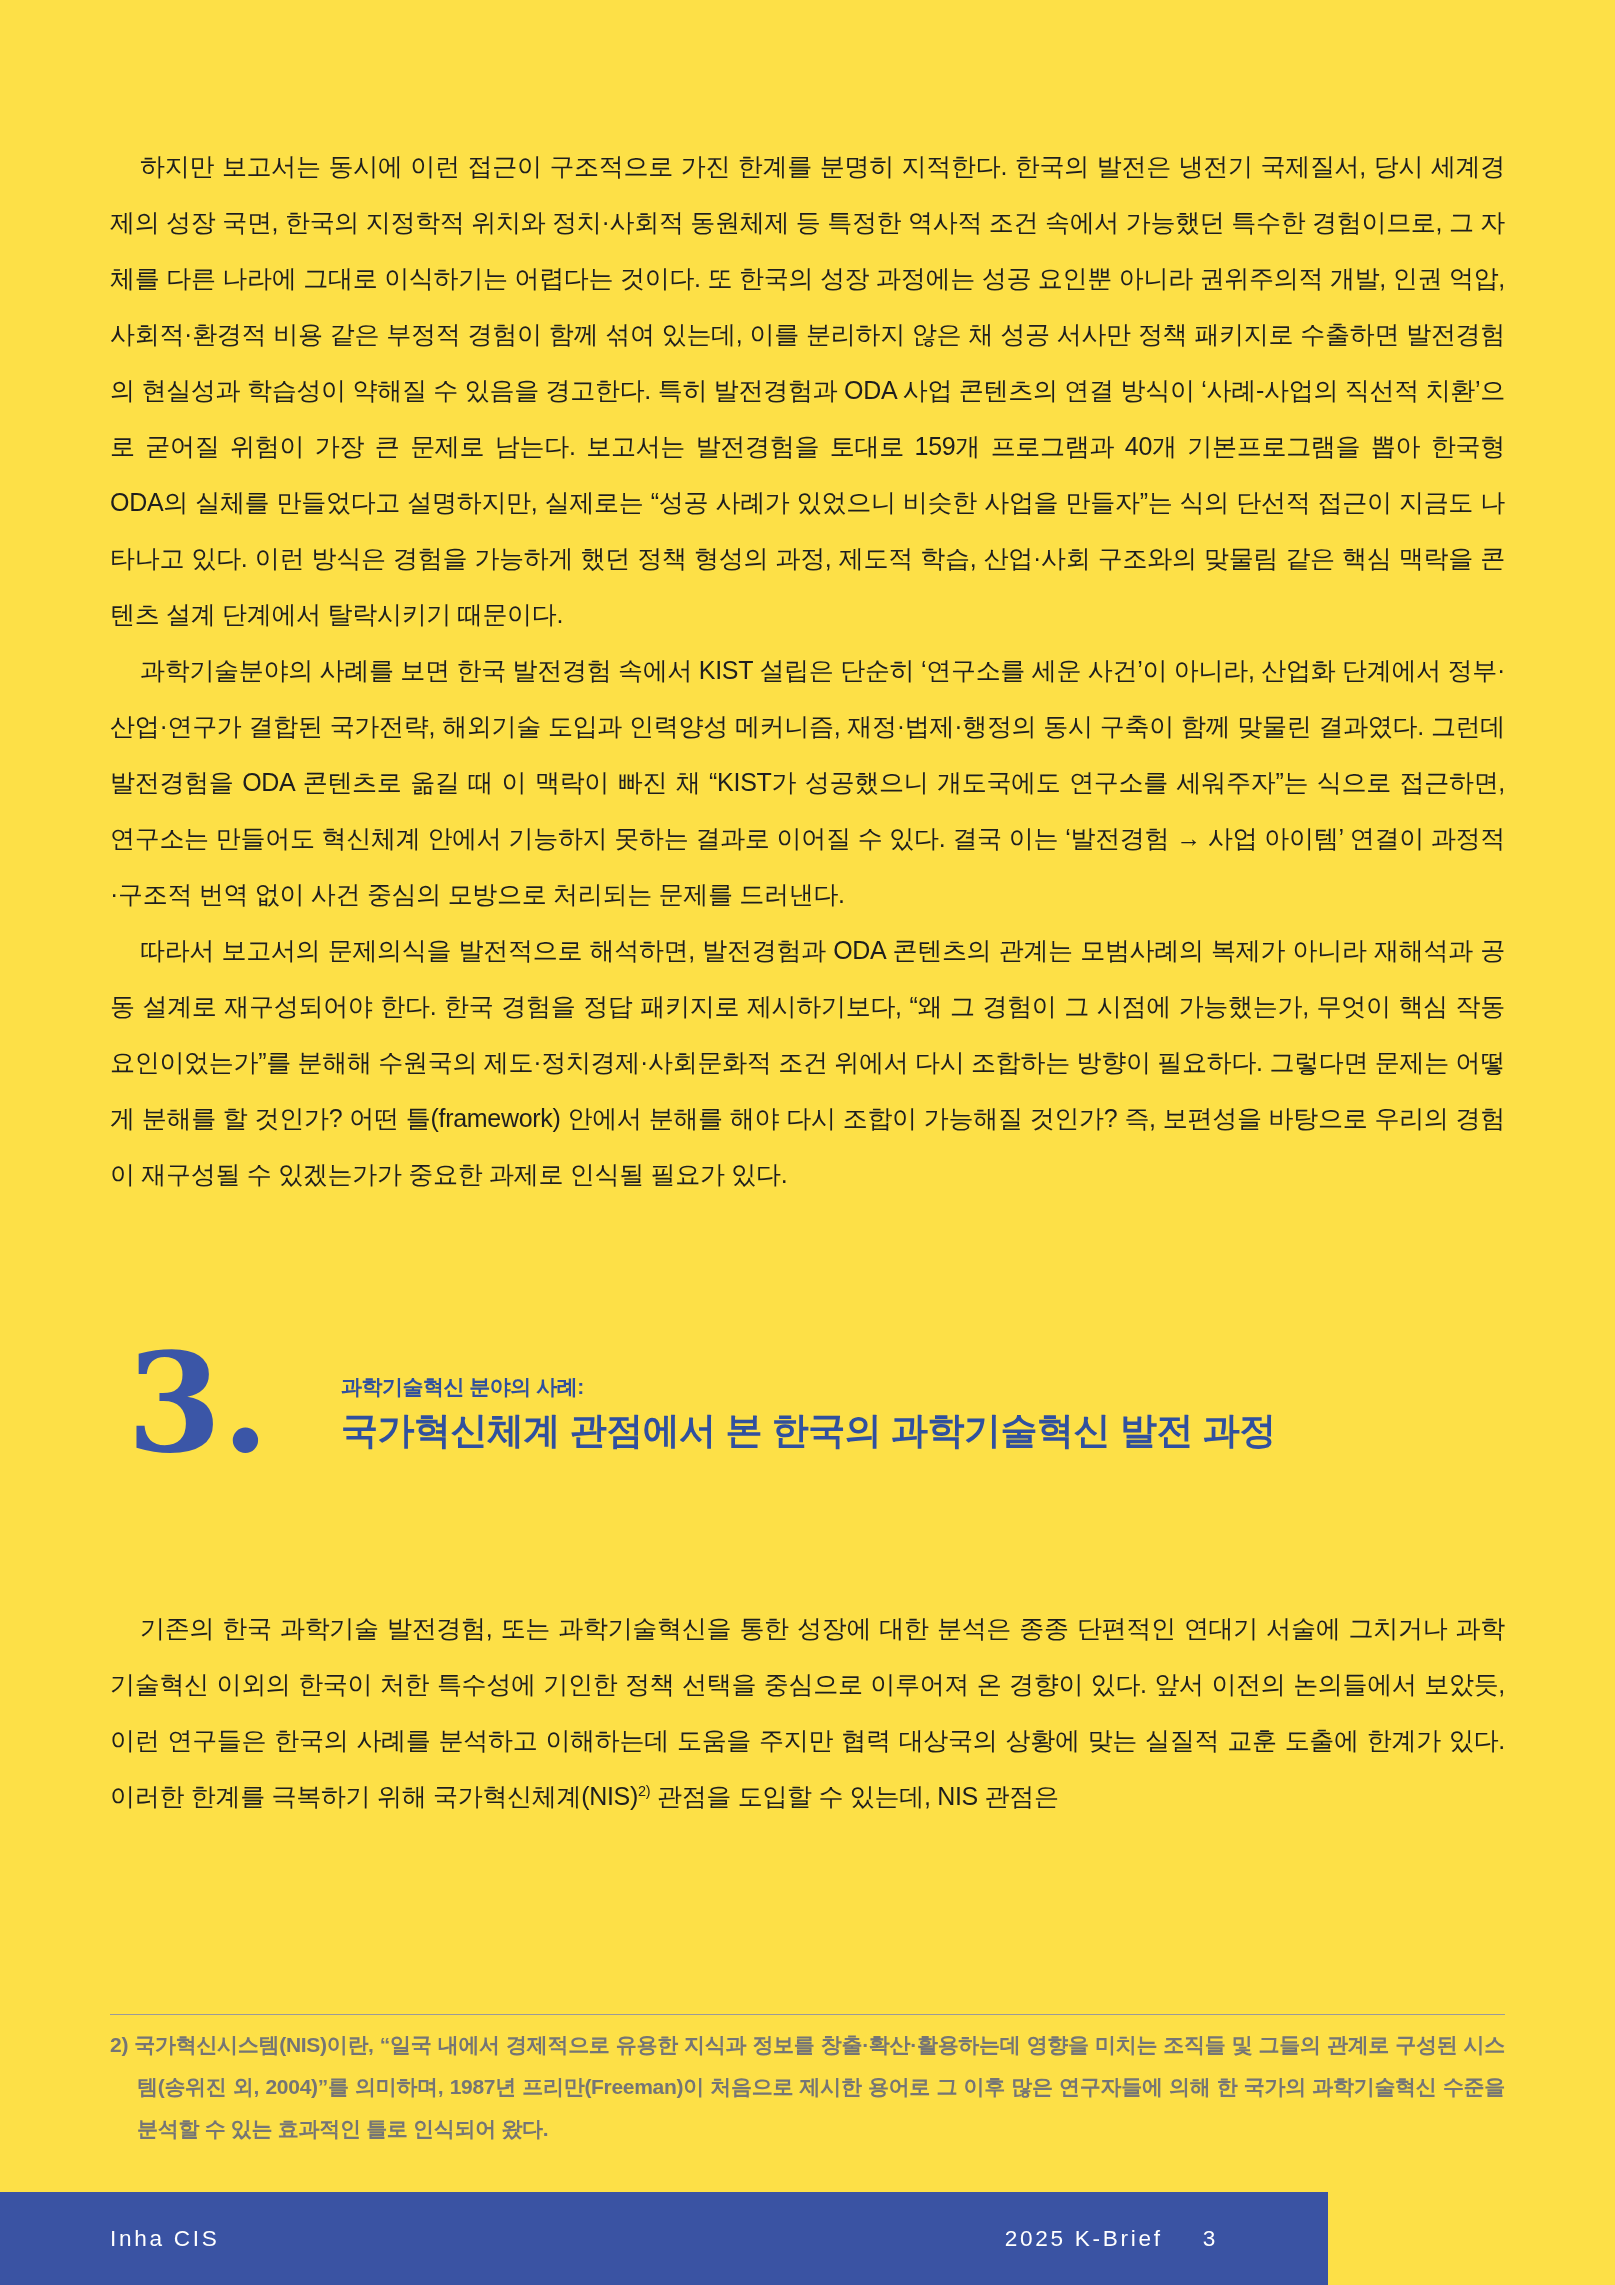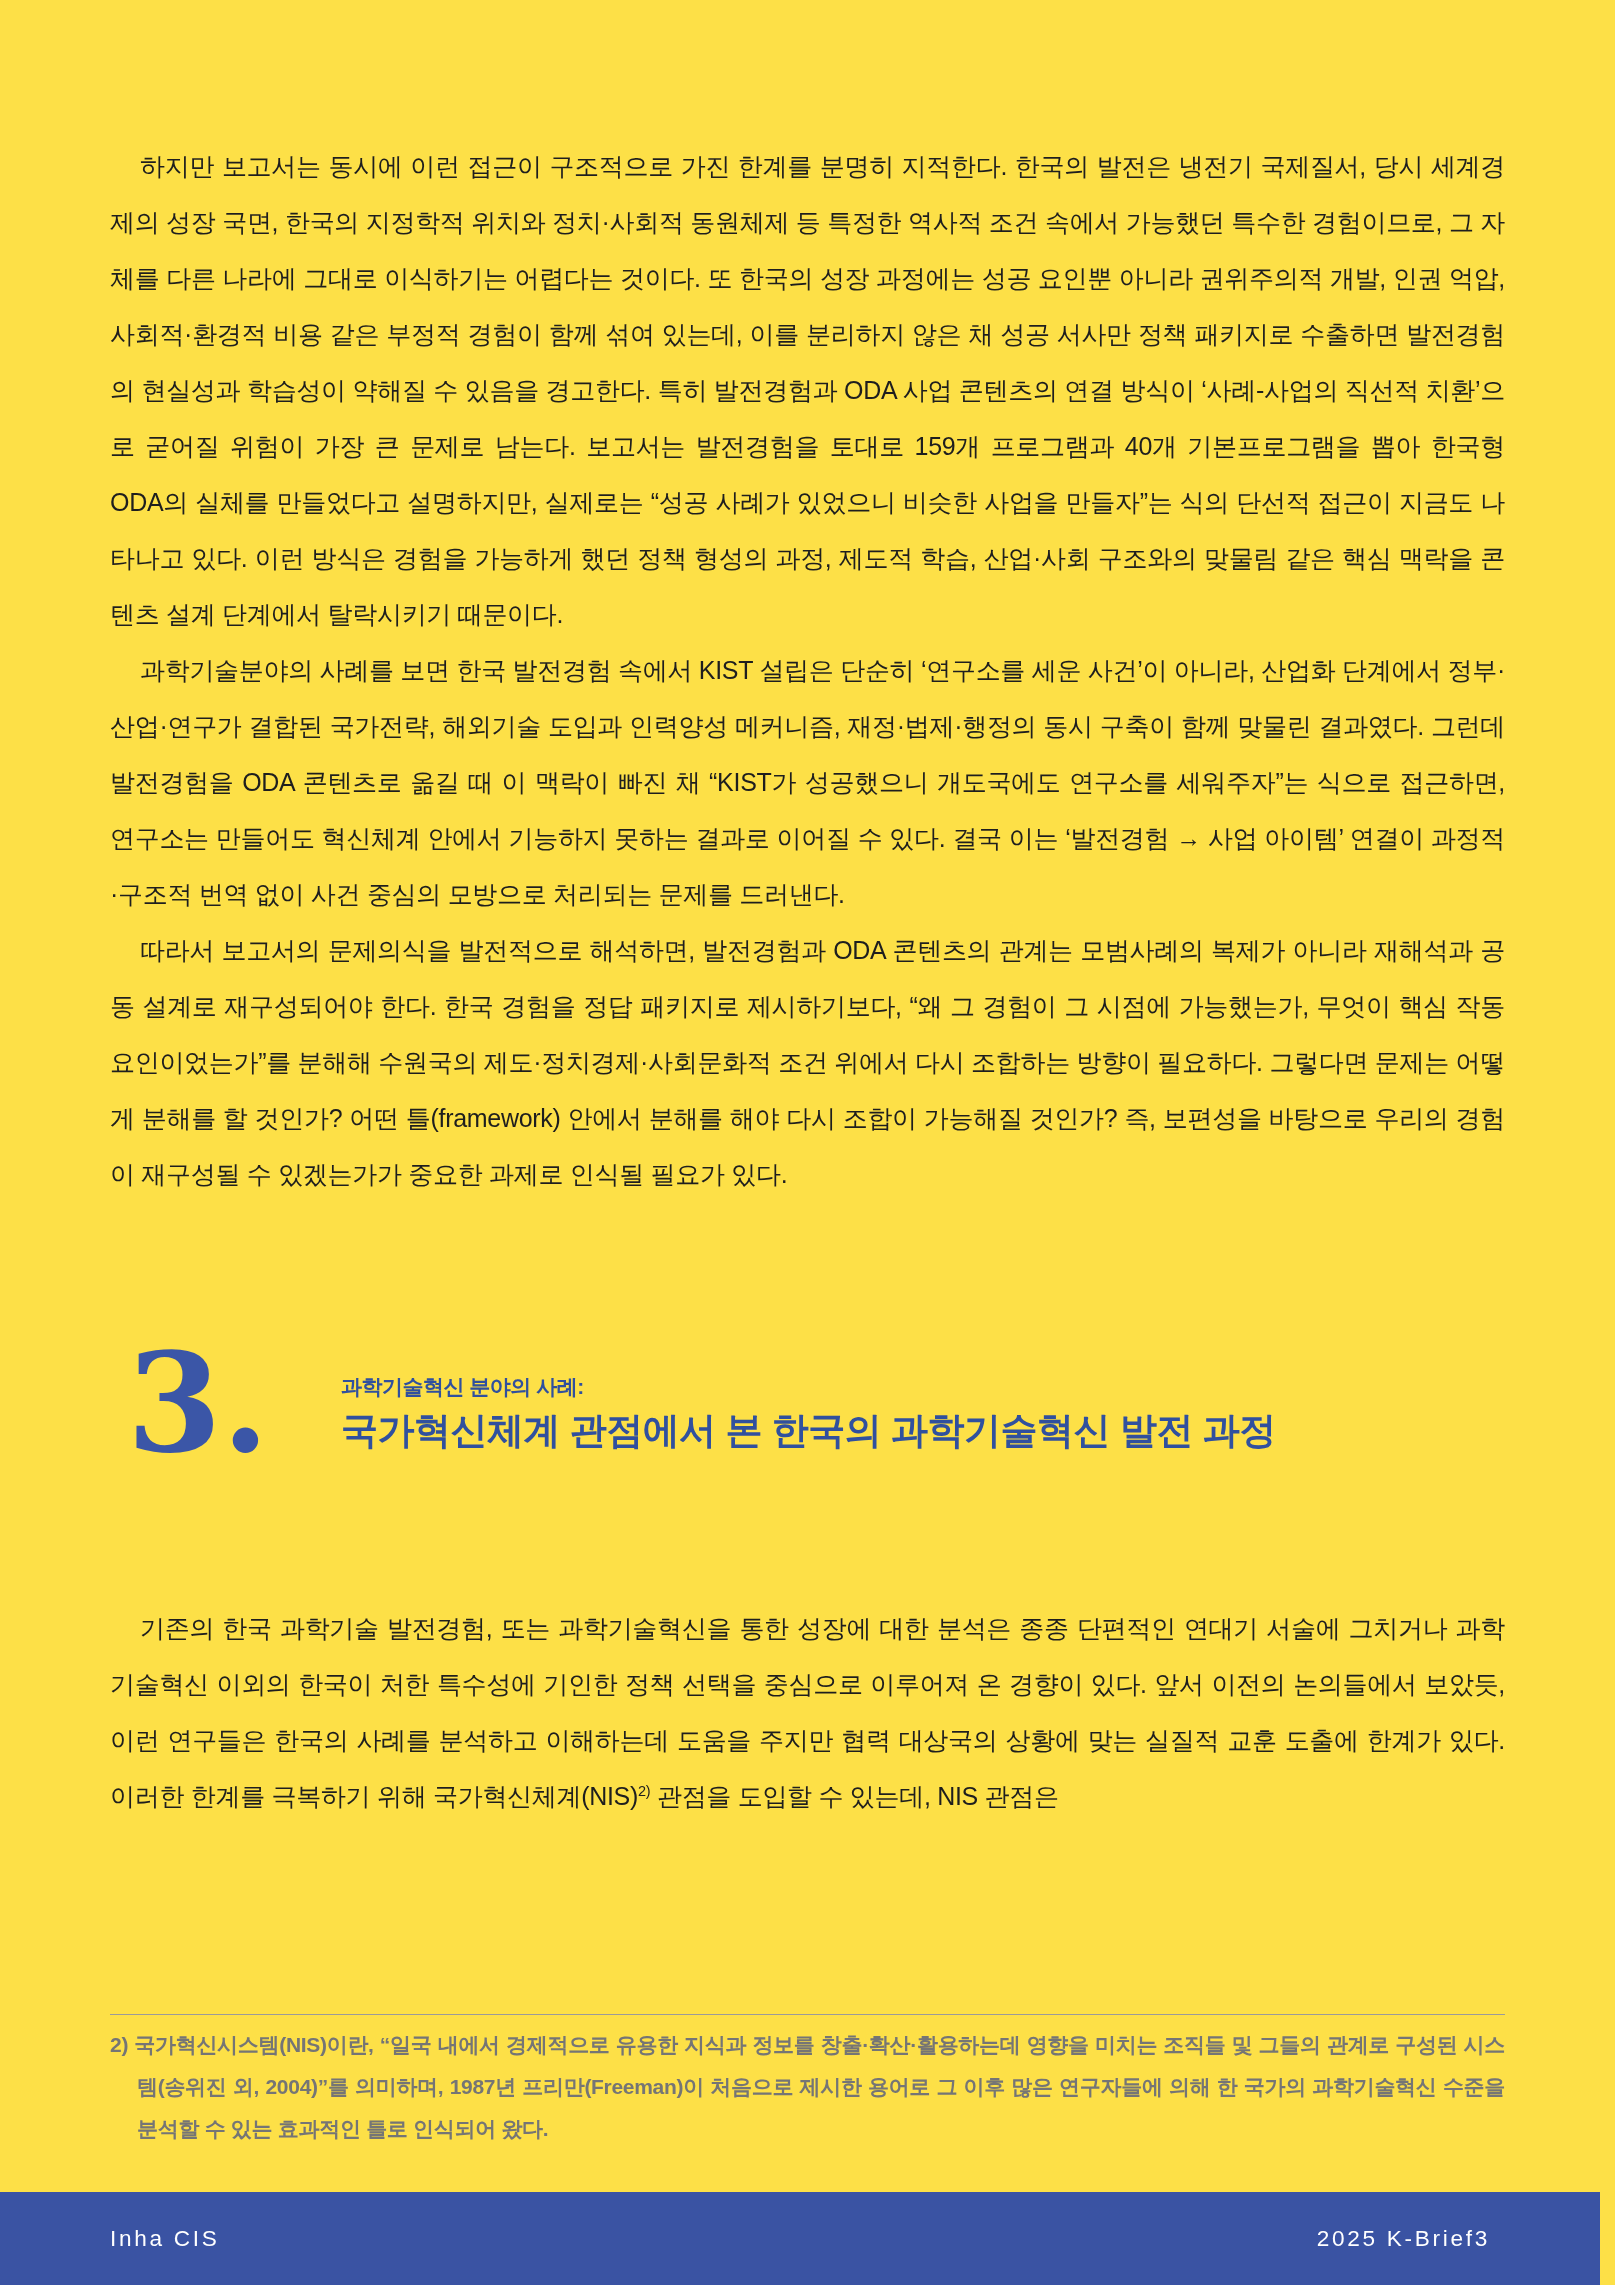--- a/index.html
+++ b/index.html
@@ -80,34 +80,35 @@
     text-align: justify;
     color: var(--footnote-gray, #757575);
     letter-spacing: -0.3px;
     font-weight: bold;
   }
 
   
   .page-footer {
     position: absolute;
     left: 0; top: 2192px;
-    width: 1600px; height: 93px;
+    width: 1328px; height: 93px;
     background: var(--footer-blue, #3a53a3);
     color: #ffffff;
     display: flex;
     align-items: center;
     justify-content: space-between;
     padding: 0 110px;
     box-sizing: border-box;
     font-size: 22.6px;
     letter-spacing: 2.7px;
   }
   .footer-right {
     display: flex;
     align-items: center;
+    gap: 40px;
   }
 </style>
 </head>
 <body>
 
 <div class="page">
 
   <section class="body-text intro-paragraphs">
     <p>하지만 보고서는 동시에 이런 접근이 구조적으로 가진 한계를 분명히 지적한다. 한국의 발전은 냉전기 국제질서, 당시 세계경제의 성장 국면, 한국의 지정학적 위치와 정치·사회적 동원체제 등 특정한 역사적 조건 속에서 가능했던 특수한 경험이므로, 그 자체를 다른 나라에 그대로 이식하기는 어렵다는 것이다. 또 한국의 성장 과정에는 성공 요인뿐 아니라 권위주의적 개발, 인권 억압, 사회적·환경적 비용 같은 부정적 경험이 함께 섞여 있는데, 이를 분리하지 않은 채 성공 서사만 정책 패키지로 수출하면 발전경험의 현실성과 학습성이 약해질 수 있음을 경고한다. 특히 발전경험과 ODA 사업 콘텐츠의 연결 방식이 ‘사례-사업의 직선적 치환’으로 굳어질 위험이 가장 큰 문제로 남는다. 보고서는 발전경험을 토대로 159개 프로그램과 40개 기본프로그램을 뽑아 한국형 ODA의 실체를 만들었다고 설명하지만, 실제로는 “성공 사례가 있었으니 비슷한 사업을 만들자”는 식의 단선적 접근이 지금도 나타나고 있다. 이런 방식은 경험을 가능하게 했던 정책 형성의 과정, 제도적 학습, 산업·사회 구조와의 맞물림 같은 핵심 맥락을 콘텐츠 설계 단계에서 탈락시키기 때문이다.</p>
     <p>과학기술분야의 사례를 보면 한국 발전경험 속에서 KIST 설립은 단순히 ‘연구소를 세운 사건’이 아니라, 산업화 단계에서 정부·산업·연구가 결합된 국가전략, 해외기술 도입과 인력양성 메커니즘, 재정·법제·행정의 동시 구축이 함께 맞물린 결과였다. 그런데 발전경험을 ODA 콘텐츠로 옮길 때 이 맥락이 빠진 채 “KIST가 성공했으니 개도국에도 연구소를 세워주자”는 식으로 접근하면, 연구소는 만들어도 혁신체계 안에서 기능하지 못하는 결과로 이어질 수 있다. 결국 이는 ‘발전경험 → 사업 아이템’ 연결이 과정적·구조적 번역 없이 사건 중심의 모방으로 처리되는 문제를 드러낸다.</p>

